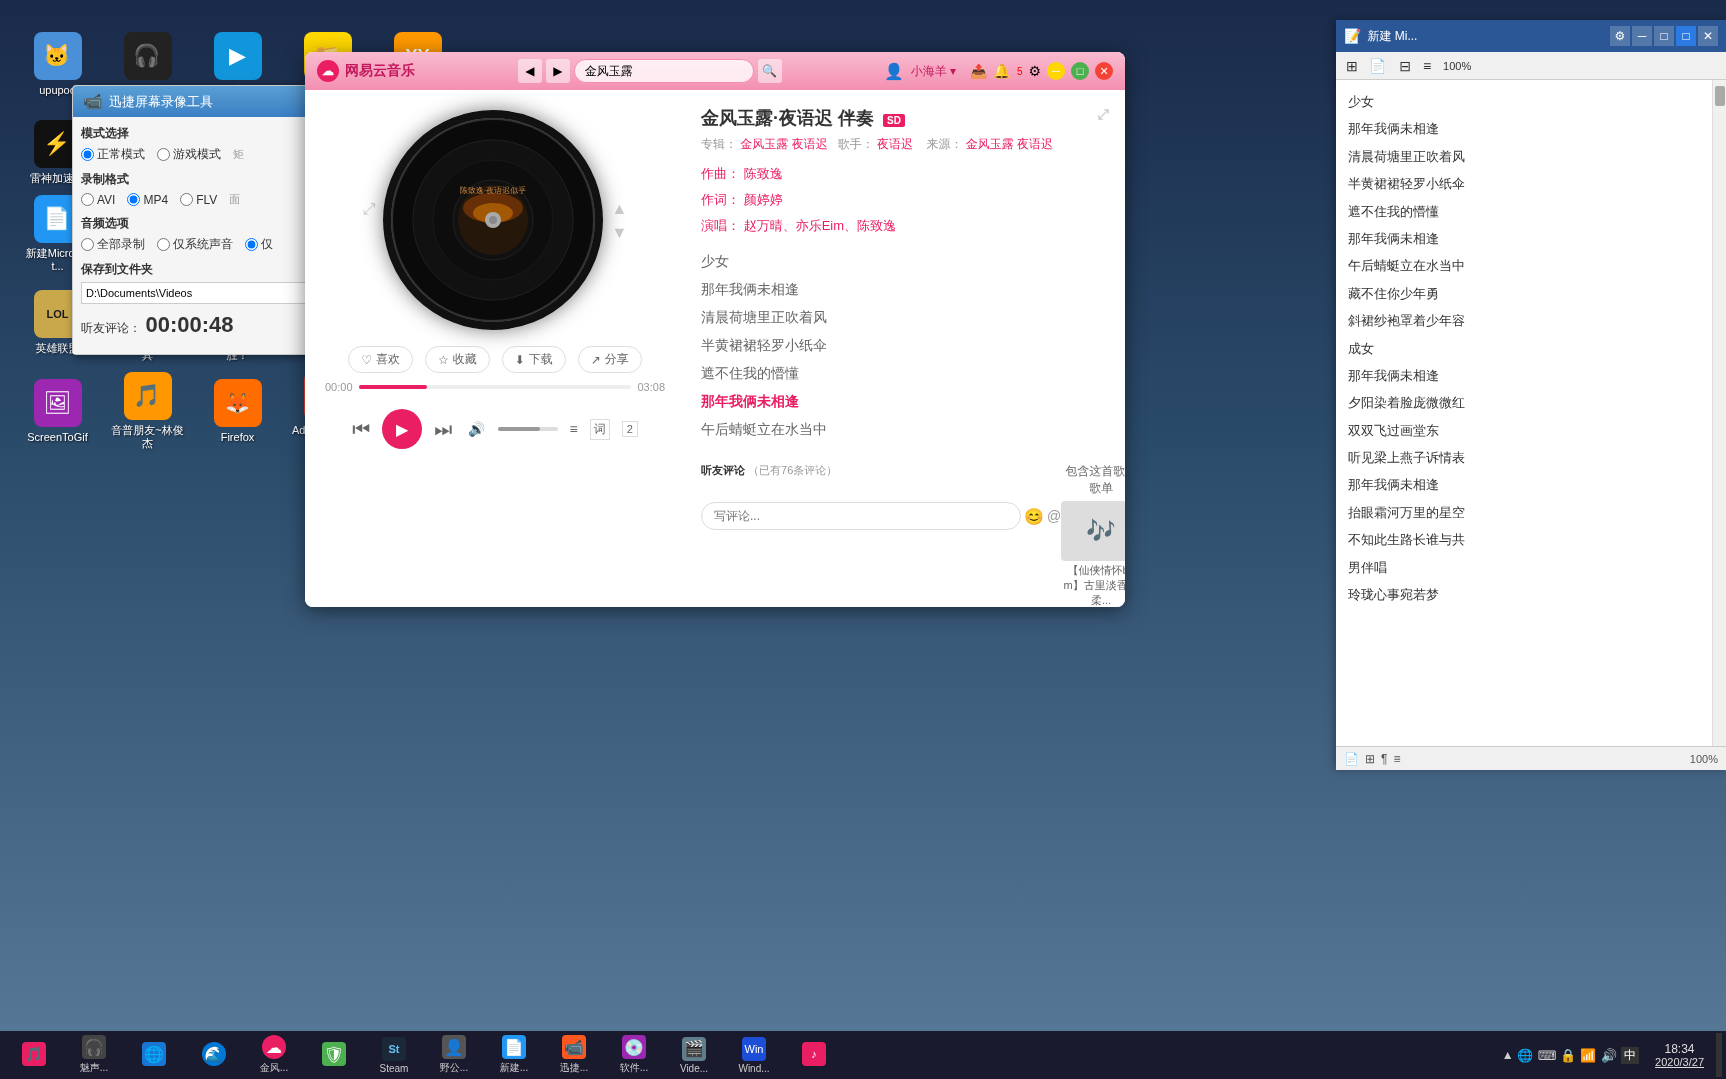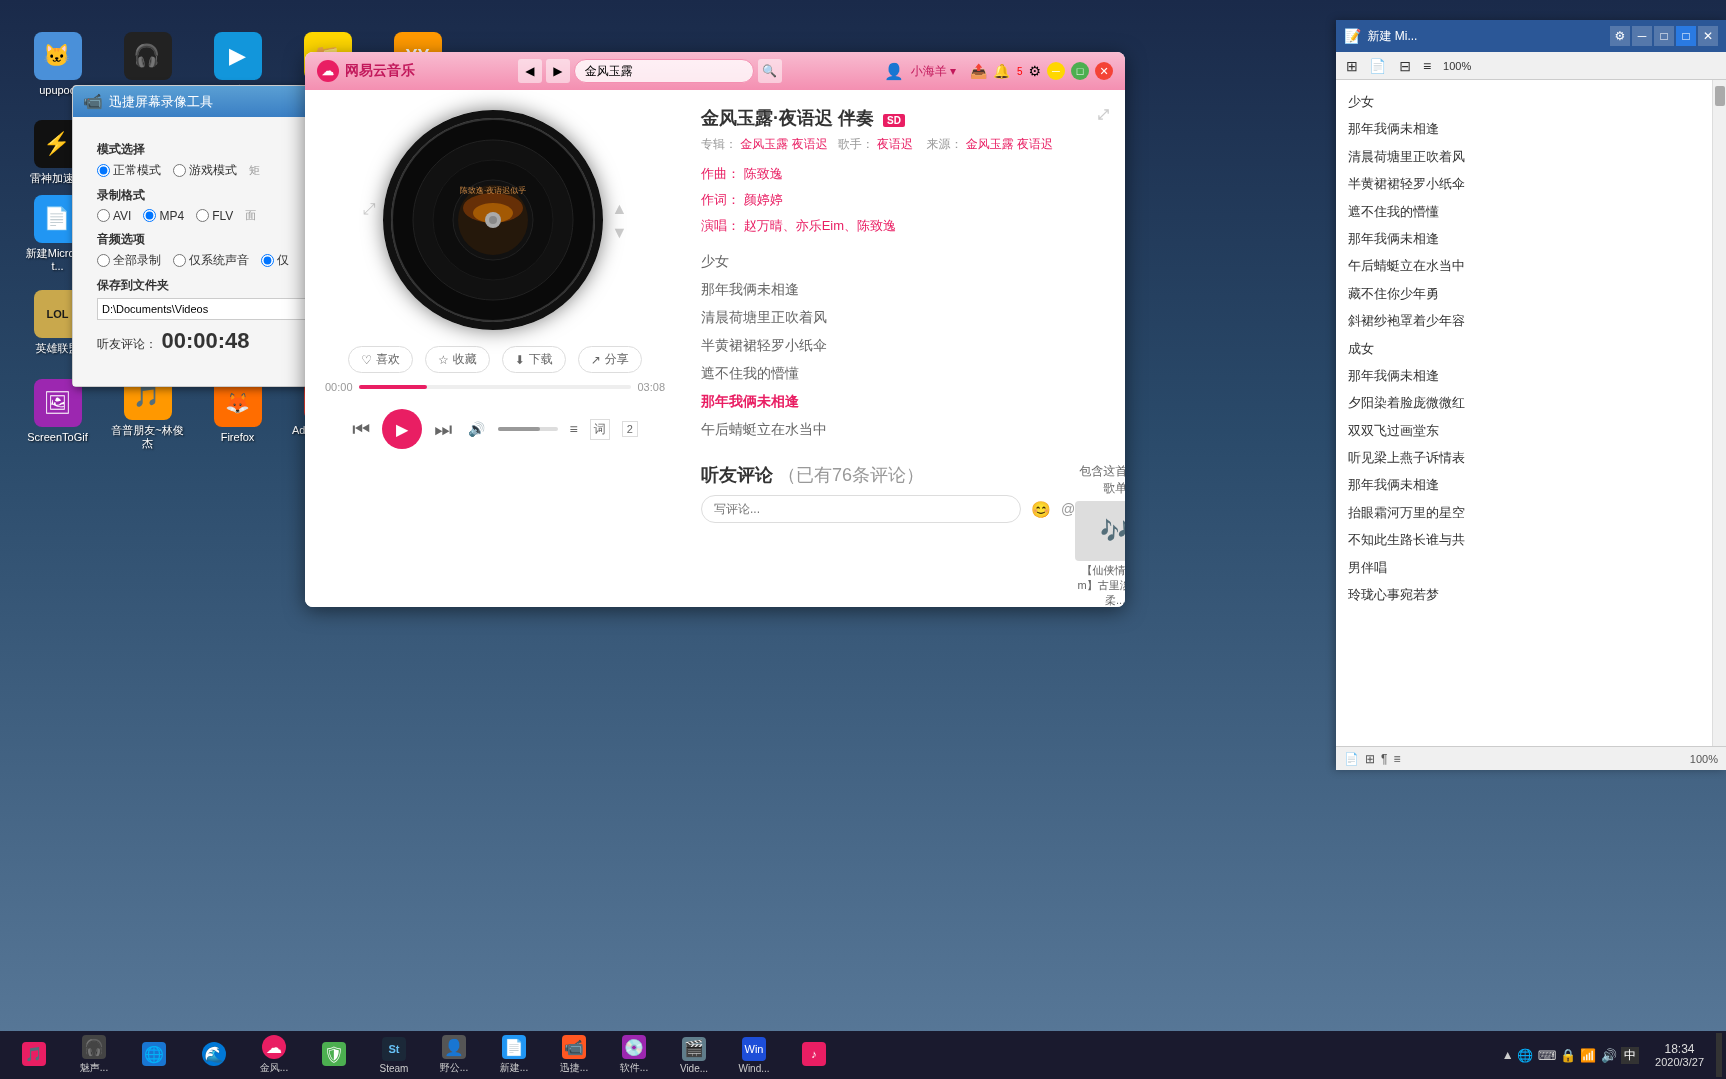--- a/index.html
+++ b/index.html
@@ -148,21 +148,21 @@
       color: white;
       padding: 6px 10px;
       font-size: 13px;
       display: flex;
       align-items: center;
       gap: 6px;
       border-radius: 4px 4px 0 0;
     }
 
     .recorder-body {
-      padding: 24px;
+      padding: 8px;
       background: #f5f5f5;
     }
 
     .recorder-section {
       margin-bottom: 8px;
     }
 
     .recorder-section-title {
       font-size: 12px;
       font-weight: bold;
@@ -435,21 +435,21 @@
       color: #666;
       line-height: 2;
     }
 
     .lyrics .active-lyric {
       color: #e91e63;
       font-weight: bold;
     }
 
     .comments-title {
-      font-size: 18px;
+      font-size: 11px;
       color: #333;
       font-weight: bold;
     }
 
     
     .word-panel {
       position: absolute;
       top: 20px;
       right: 0;
       width: 390px;
@@ -880,21 +880,21 @@
           <div class="active-lyric">那年我俩未相逢</div>
           <div>午后蜻蜓立在水当中</div>
         </div>
 
         <div style="margin-top: 20px; display:flex; justify-content:space-between; align-items:flex-start;">
           <div>
             <div class="comments-title">
               <span>听友评论</span>
               <span style="color:#999; font-weight:normal;">（已有76条评论）</span>
             </div>
-            <div style="margin-top:8px; display:flex; align-items:center; gap:10px;">
+            <div style="margin-top:24px; display:flex; align-items:center; gap:3px;">
               <input type="text" placeholder="写评论..." style="width: 320px; height: 28px; border: 1px solid rgb(221, 221, 221); border-radius: 14px; padding: 0px 12px; font-size: 12px;">
               <span style="font-size:16px; cursor:pointer; color:#999;">😊</span>
               <span style="font-size:14px; cursor:pointer; color:#999;">@</span>
             </div>
           </div>
           <div style="text-align:center; cursor:pointer;">
             <div style="font-size:12px; color:#666; margin-bottom:4px;">包含这首歌的歌单</div>
             <div style="width:80px; height:60px; background:#ddd; border-radius:4px; overflow:hidden; display:flex; align-items:center; justify-content:center;">
               <span style="font-size:24px;">🎶</span>
             </div>
@@ -1024,19 +1024,19 @@
         <span style="cursor:pointer;">▲</span>
         <span style="cursor:pointer; font-size:13px;">🌐</span>
         <span style="cursor:pointer; font-size:13px;">⌨</span>
         <span style="cursor:pointer; font-size:13px;">🔒</span>
         <span style="cursor:pointer; font-size:13px;">📶</span>
         <span style="cursor:pointer; font-size:13px;">🔊</span>
         <span style="cursor:pointer; font-size:12px; background:#333; padding:0 3px; color:#fff;">中</span>
       </div>
       <div class="sys-clock">
         <span style="font-size:12px;">18:34</span>
-        <span style="font-size:11px;">2020/3/27</span>
+        <span style="font-size:11px;text-decoration:underline;">2020/3/27</span>
       </div>
       <span style="width:6px; height:44px; background:#333; cursor:pointer; margin-left:2px; display:block;"></span>
     </div>
   </div>
 
 </div>
 
 </body></html>

